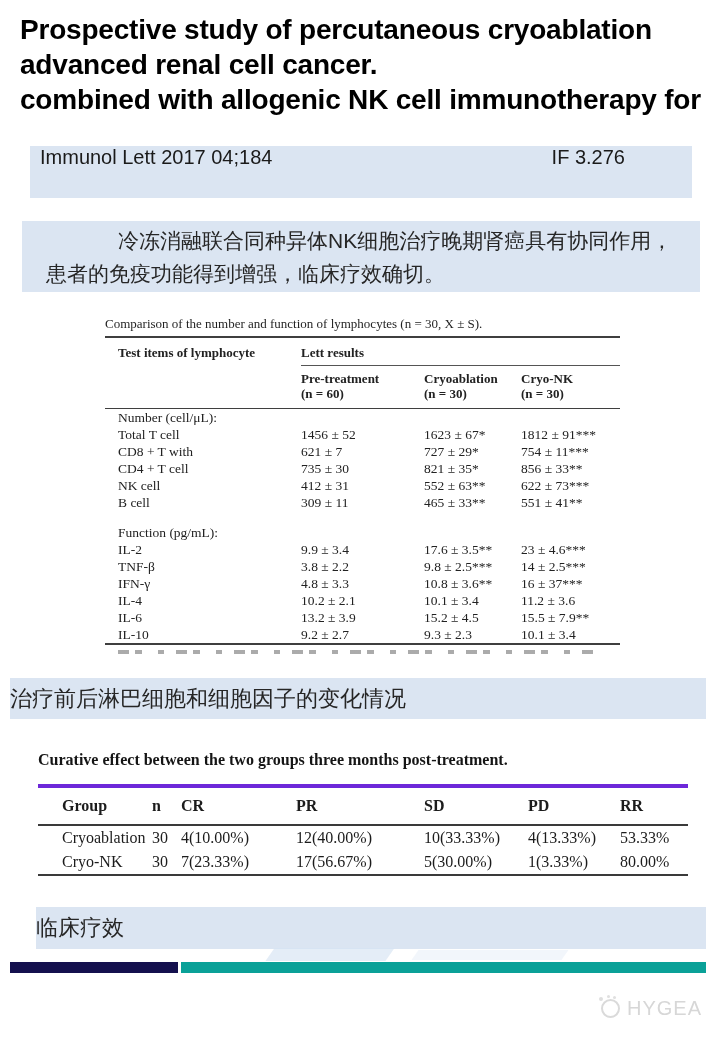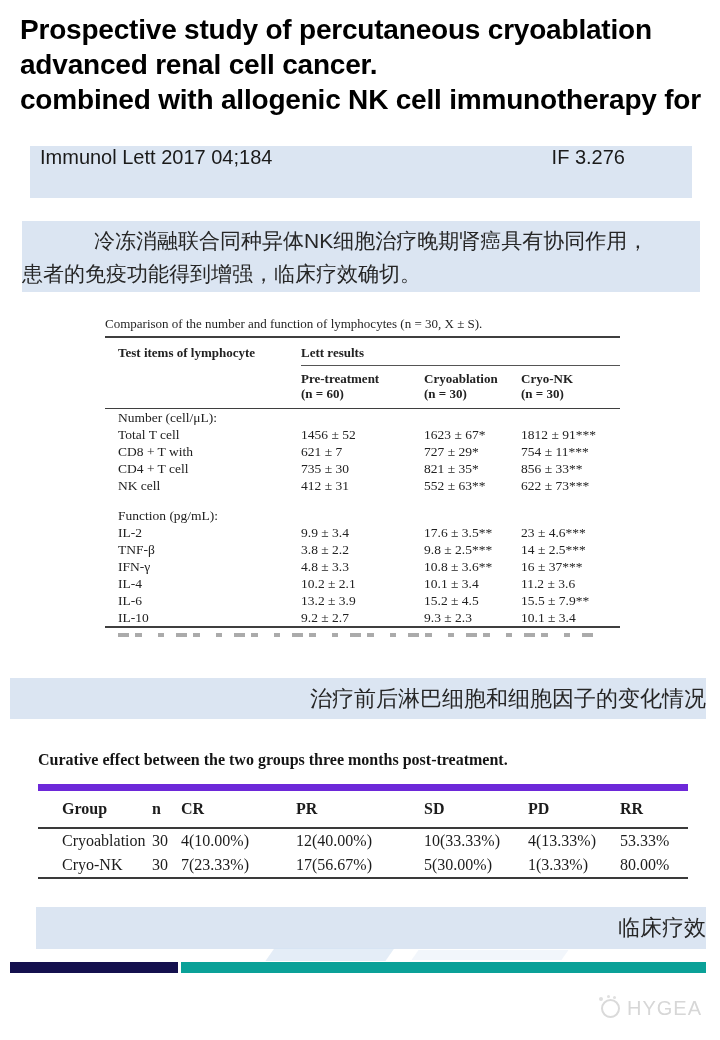--- a/index.html
+++ b/index.html
@@ -16,25 +16,25 @@
   
   .band{background:#dbe5f2;position:absolute;box-sizing:border-box;}
   .ref-band{
     left:30px;top:146px;width:662px;height:52px;
     display:flex;justify-content:space-between;align-items:flex-start;
     padding:0 67px 0 10px;font-size:20px;color:#1a1a1a;
   }
   .summary-band{
     left:22px;top:221px;width:678px;height:71px;
     font-size:21px;color:#262626;line-height:33px;
-    padding:3px 4px 0 0;
+    padding:3px 4px 0 24px;
   }
   .summary-line.indent{text-indent:72px;}
   .caption-band{
-    font-size:22px;color:#262626;text-align:right;
+    font-size:22px;color:#262626;text-align:left;
   }
   .caption1{left:10px;top:678px;width:696px;height:41px;line-height:41px;}
   .caption2{left:36px;top:907px;width:670px;height:42px;line-height:42px;}
   
   .jtable{position:absolute;font-family:"Liberation Serif",serif;color:#222;}
   .t1{left:105px;top:316px;width:515px;}
   .t1-title{font-size:13px;line-height:16px;margin:0 0 4px 0;color:#1f1f1f;}
   .t1 table{
     border-collapse:collapse;width:100%;table-layout:fixed;
     border-top:2px solid #3f3f3f;border-bottom:2px solid #3f3f3f;
@@ -47,21 +47,21 @@
   .t1 .rowhead{padding-left:13px;}
   .t1 .spacer td{height:13px;}
   .t1-note{
     margin-top:5px;margin-left:13px;height:4px;width:478px;opacity:.55;
     background:repeating-linear-gradient(90deg,#666 0 11px,transparent 11px 17px,#666 17px 24px,transparent 24px 40px,#666 40px 46px,transparent 46px 58px);
   }
   .t2{left:38px;top:750px;width:650px;color:#1c1c1c;}
   .t2-title{font-size:16px;font-weight:600;line-height:20px;margin:0 0 14px 0;color:#151515;}
   .t2 table{
     border-collapse:collapse;width:100%;table-layout:fixed;
-    border-top:7px solid #6d28d9;border-bottom:2px solid #3a3a3a;
+    border-top:4px solid #6d28d9;border-bottom:2px solid #3a3a3a;
   }
   .t2 th{
     font-size:16px;font-weight:600;text-align:left;height:36px;
     vertical-align:middle;padding:0;border-bottom:2px solid #3a3a3a;
   }
   .t2 td{font-size:16px;height:24px;padding:0;white-space:nowrap;overflow:hidden;}
   .t2 .c0{padding-left:24px;}
   
   .ghost{position:absolute;background:rgba(214,228,242,.65);}
   .ghost1{left:270px;top:948px;width:120px;height:13px;transform:skewX(-35deg);}
@@ -151,20 +151,26 @@
             <td>735 ± 30</td>
             <td>821 ± 35*</td>
             <td>856 ± 33**</td>
           </tr>
           <tr>
             <td class="rowhead">NK cell</td>
             <td>412 ± 31</td>
             <td>552 ± 63**</td>
             <td>622 ± 73***</td>
           </tr>
+          <tr>
+            <td class="rowhead">B cell</td>
+            <td>309 ± 11</td>
+            <td>465 ± 33**</td>
+            <td>551 ± 41**</td>
+          </tr>
           <tr class="spacer">
             <td colspan="4"></td>
           </tr>
           <tr>
             <td class="rowhead" colspan="4">Function (pg/mL):</td>
           </tr>
           <tr>
             <td class="rowhead">IL-2</td>
             <td>9.9 ± 3.4</td>
             <td>17.6 ± 3.5**</td>

